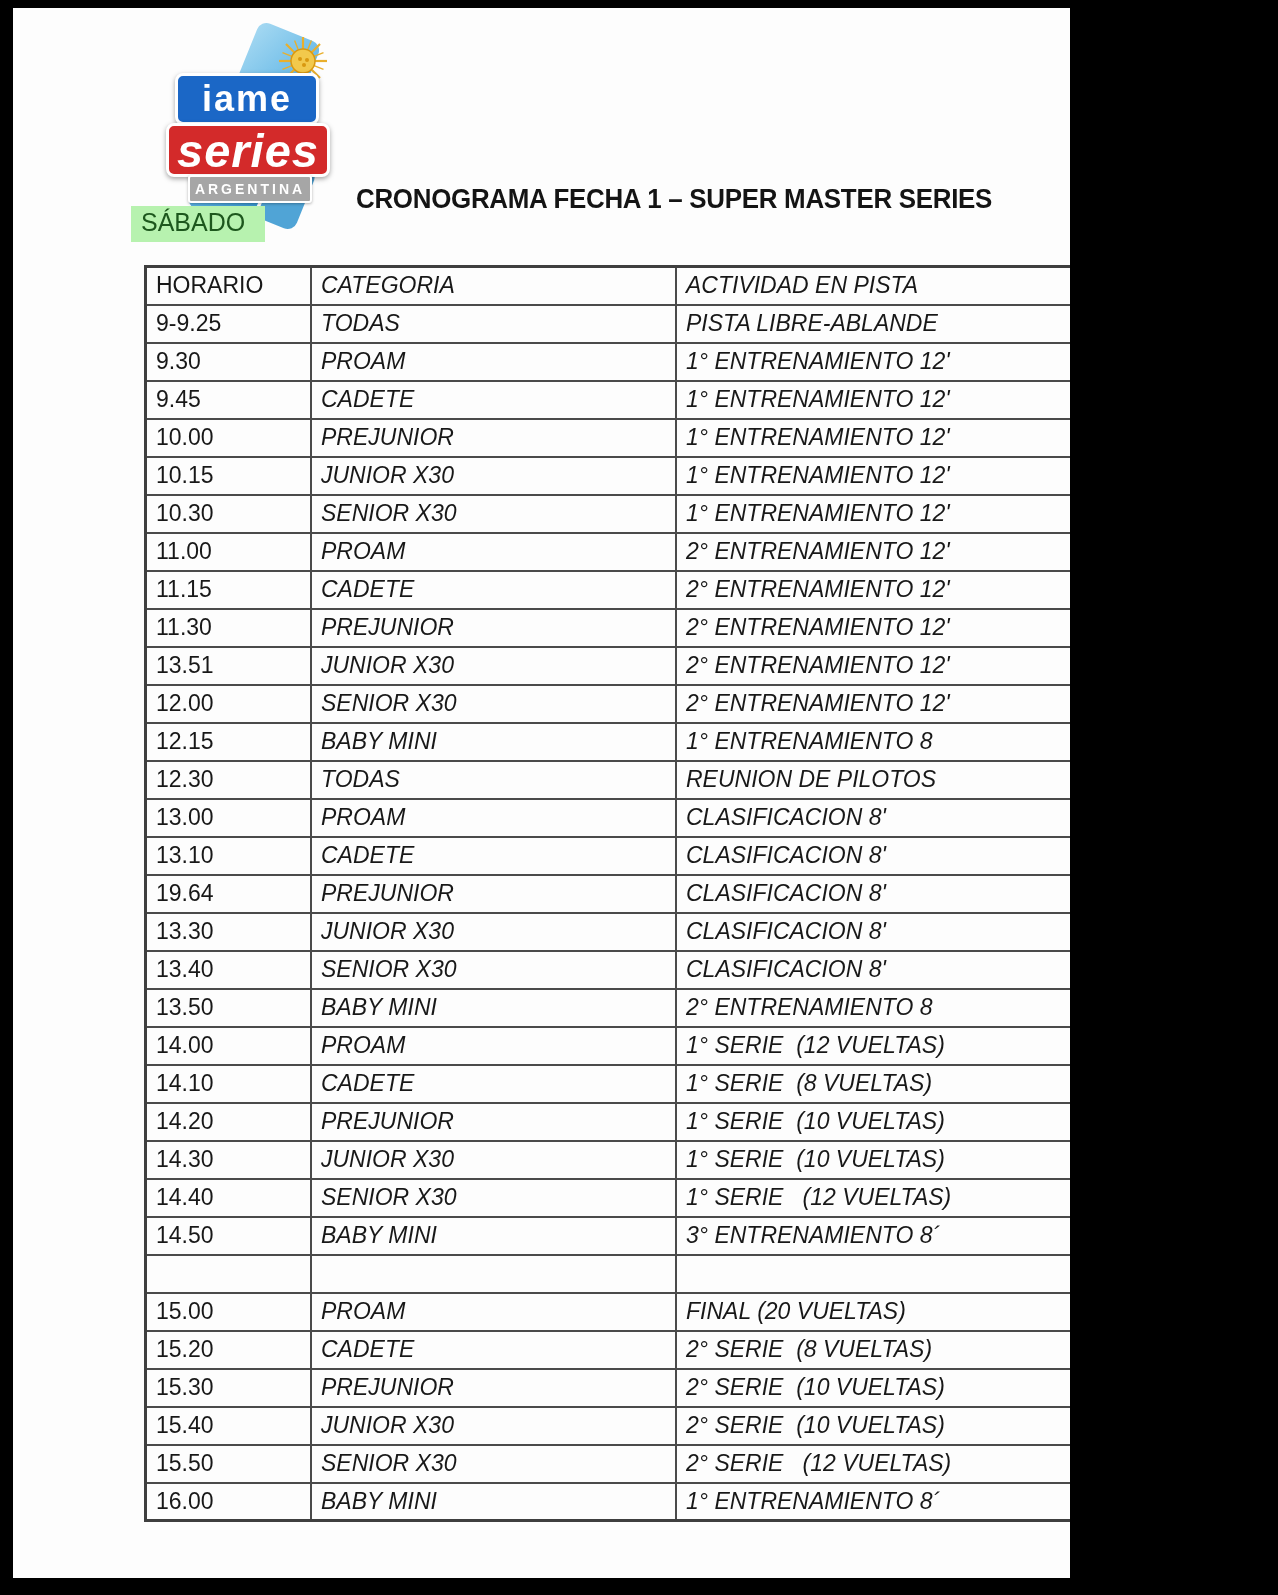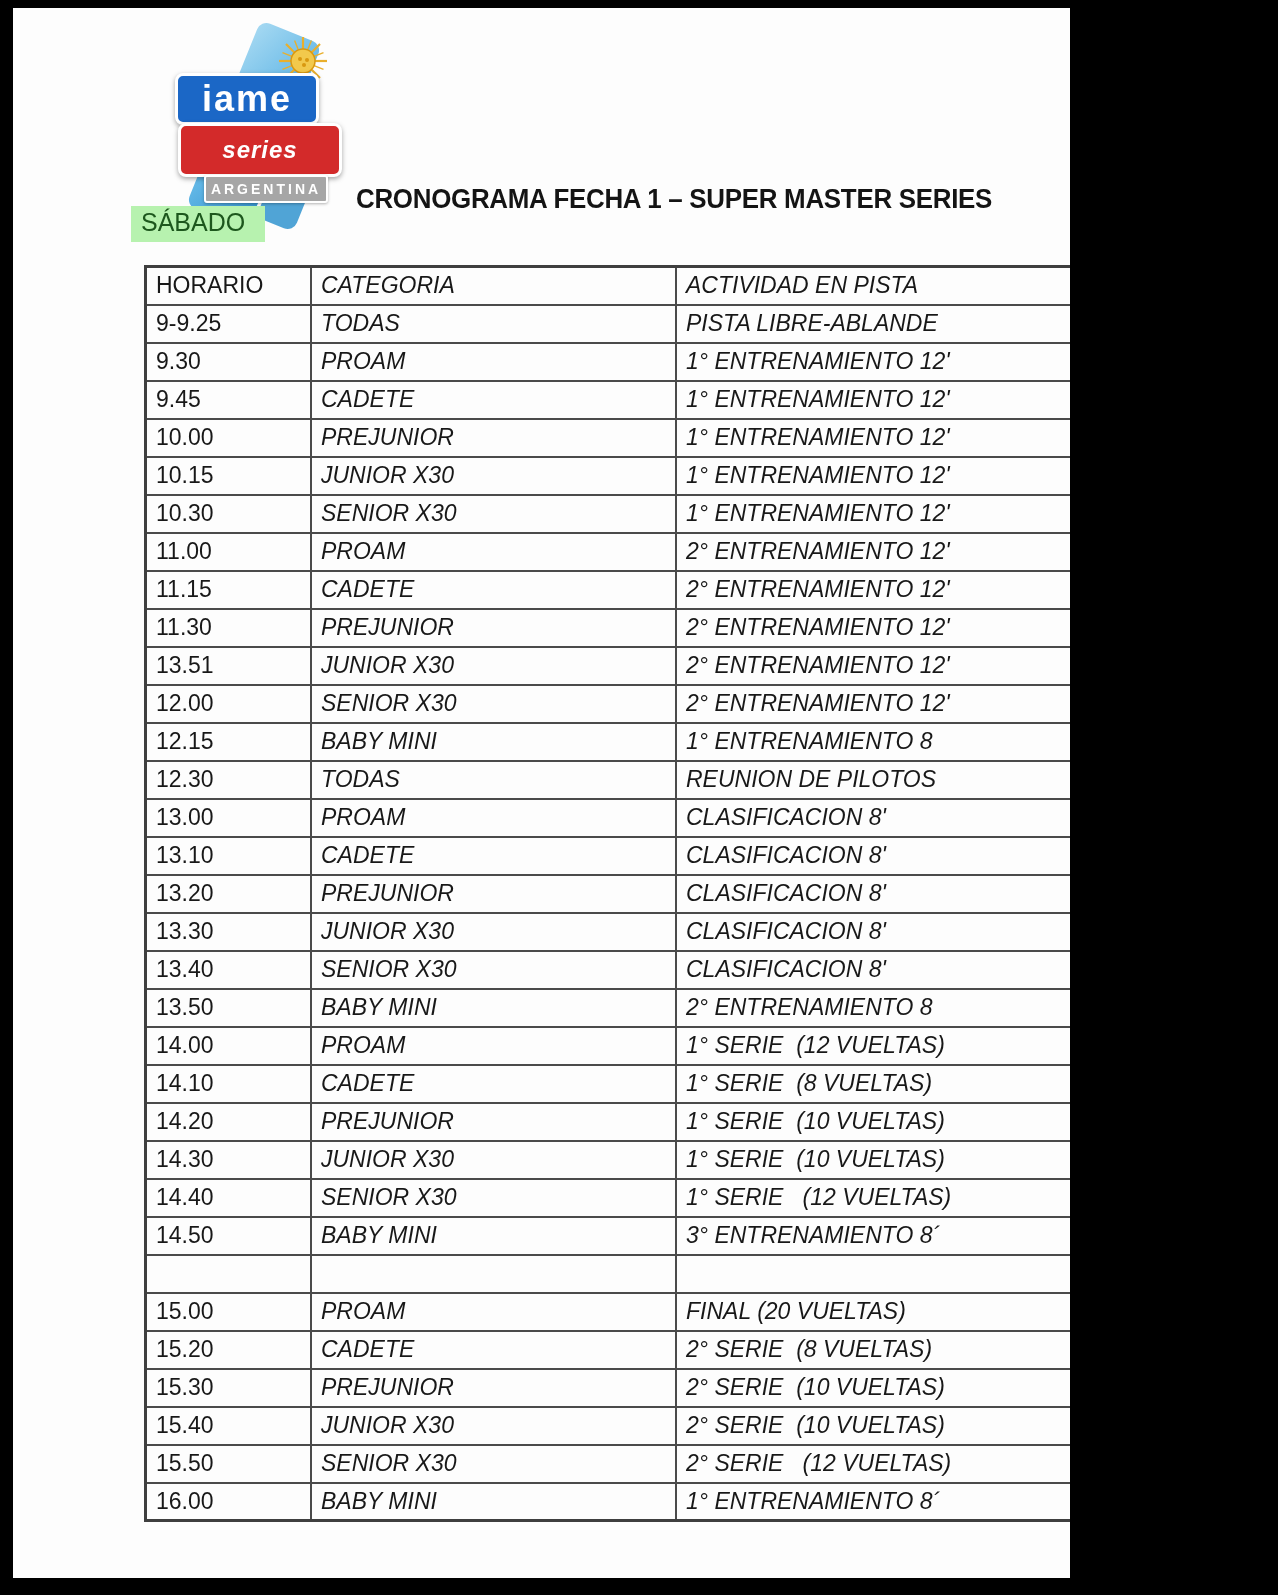--- a/index.html
+++ b/index.html
@@ -7,22 +7,22 @@
   .page{position:absolute;left:13px;top:8px;width:1258px;height:1570px;background:var(--page-white,#fdfdfd);}
 
   
   .logo-left{position:absolute;left:138px;top:25px;width:190px;height:178px;}
   .brush{position:absolute;border-radius:10px;}
   .brush1{left:70px;top:-8px;width:66px;height:200px;background:linear-gradient(115deg,#a6d9f2,var(--brush-blue,#5fb5e5) 55%,#2f8ec9);transform:rotate(22deg);}
   .brush2{left:116px;top:128px;width:40px;height:66px;background:#3d9ad2;transform:rotate(22deg);opacity:.9;}
   .sun{position:absolute;right:12px;top:2px;}
   .lbox{position:absolute;display:flex;align-items:center;justify-content:center;color:#fff;border:3px solid #fff;border-radius:8px;box-shadow:0 2px 5px rgba(0,0,0,.35);}
   .lbox-iame{left:24px;top:40px;width:138px;height:46px;background:var(--logo-blue,#1b67c6);font-size:36px;font-weight:700;letter-spacing:2px;}
-  .lbox-series{left:27px;top:90px;width:158px;height:48px;background:var(--logo-red,#d32a2a);font-size:24px;font-weight:700;font-style:italic;letter-spacing:1px;}
-  .lbox-argentina{left:37px;top:142px;width:120px;height:24px;background:var(--logo-gray,#a6a6a6);border-width:2px;border-radius:3px;font-size:14px;font-weight:700;letter-spacing:3px;box-shadow:0 1px 3px rgba(0,0,0,.3);margin-left:16px;}
+  .lbox-series{left:15px;top:90px;width:158px;height:48px;background:var(--logo-red,#d32a2a);font-size:47px;font-weight:700;font-style:italic;letter-spacing:1px;}
+  .lbox-argentina{left:37px;top:142px;width:120px;height:24px;background:var(--logo-gray,#a6a6a6);border-width:2px;border-radius:3px;font-size:14px;font-weight:700;letter-spacing:3px;box-shadow:0 1px 3px rgba(0,0,0,.3);}
 
   .doc-title{position:absolute;left:330px;top:176px;width:650px;text-align:center;font-size:27px;font-weight:700;color:#141414;letter-spacing:-0.3px;transform:scaleX(.96);white-space:nowrap;}
 
   .day-label{position:absolute;left:118px;top:198px;display:inline-block;background:var(--day-label-bg,#b7f2af);color:var(--day-label-text,#1d571d);font-size:25px;padding:2px 20px 5px 10px;}
 
   .logo-right{position:absolute;left:1072px;top:28px;width:130px;text-align:left;color:var(--logo-navy,#253a66);}
   .emblem{display:block;margin:0 auto;}
   .wordmark{font-size:45px;font-weight:700;line-height:.85;letter-spacing:0;margin-top:4px;}
   .wordmark sup{font-size:10px;vertical-align:18px;}
   .tagline{font-size:8px;font-style:italic;letter-spacing:1.4px;margin-top:3px;white-space:nowrap;}
@@ -174,21 +174,21 @@
             <td class="c0">13.00</td>
             <td class="c1">PROAM</td>
             <td class="c2">CLASIFICACION 8'</td>
           </tr>
           <tr>
             <td class="c0">13.10</td>
             <td class="c1">CADETE</td>
             <td class="c2">CLASIFICACION 8'</td>
           </tr>
           <tr>
-            <td class="c0">13.20</td>
+            <td class="c0">19.64</td>
             <td class="c1">PREJUNIOR</td>
             <td class="c2">CLASIFICACION 8'</td>
           </tr>
           <tr>
             <td class="c0">13.30</td>
             <td class="c1">JUNIOR X30</td>
             <td class="c2">CLASIFICACION 8'</td>
           </tr>
           <tr>
             <td class="c0">13.40</td>

